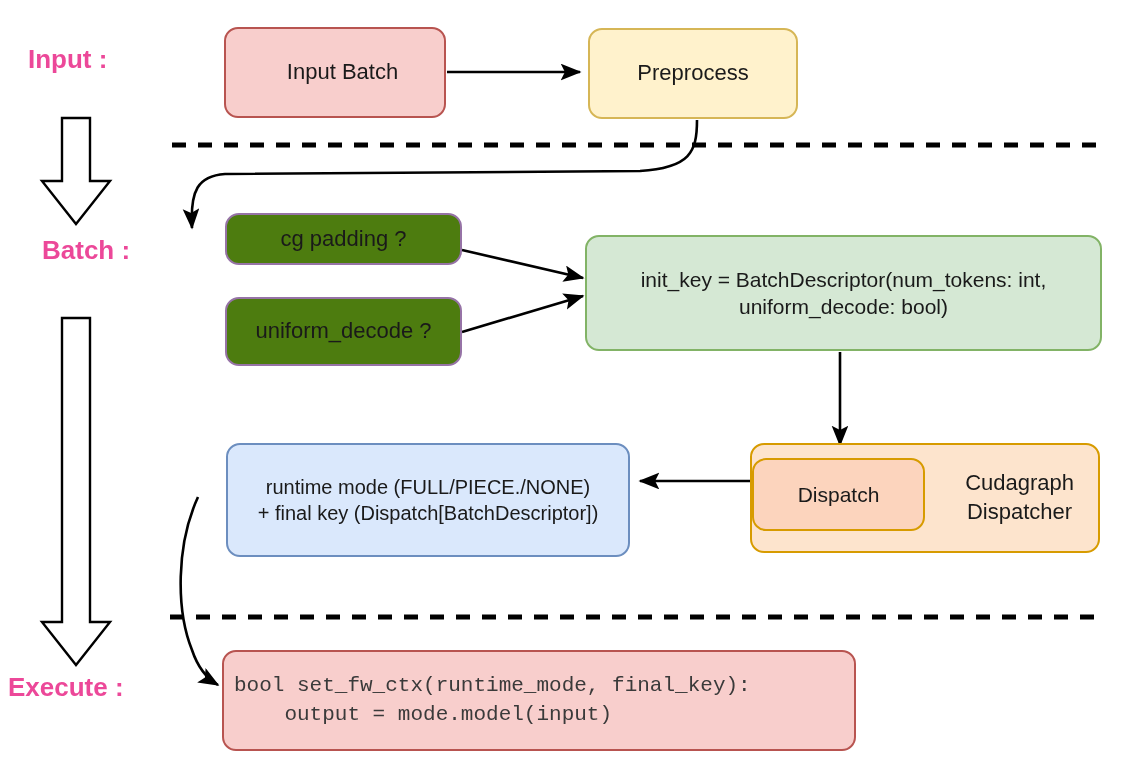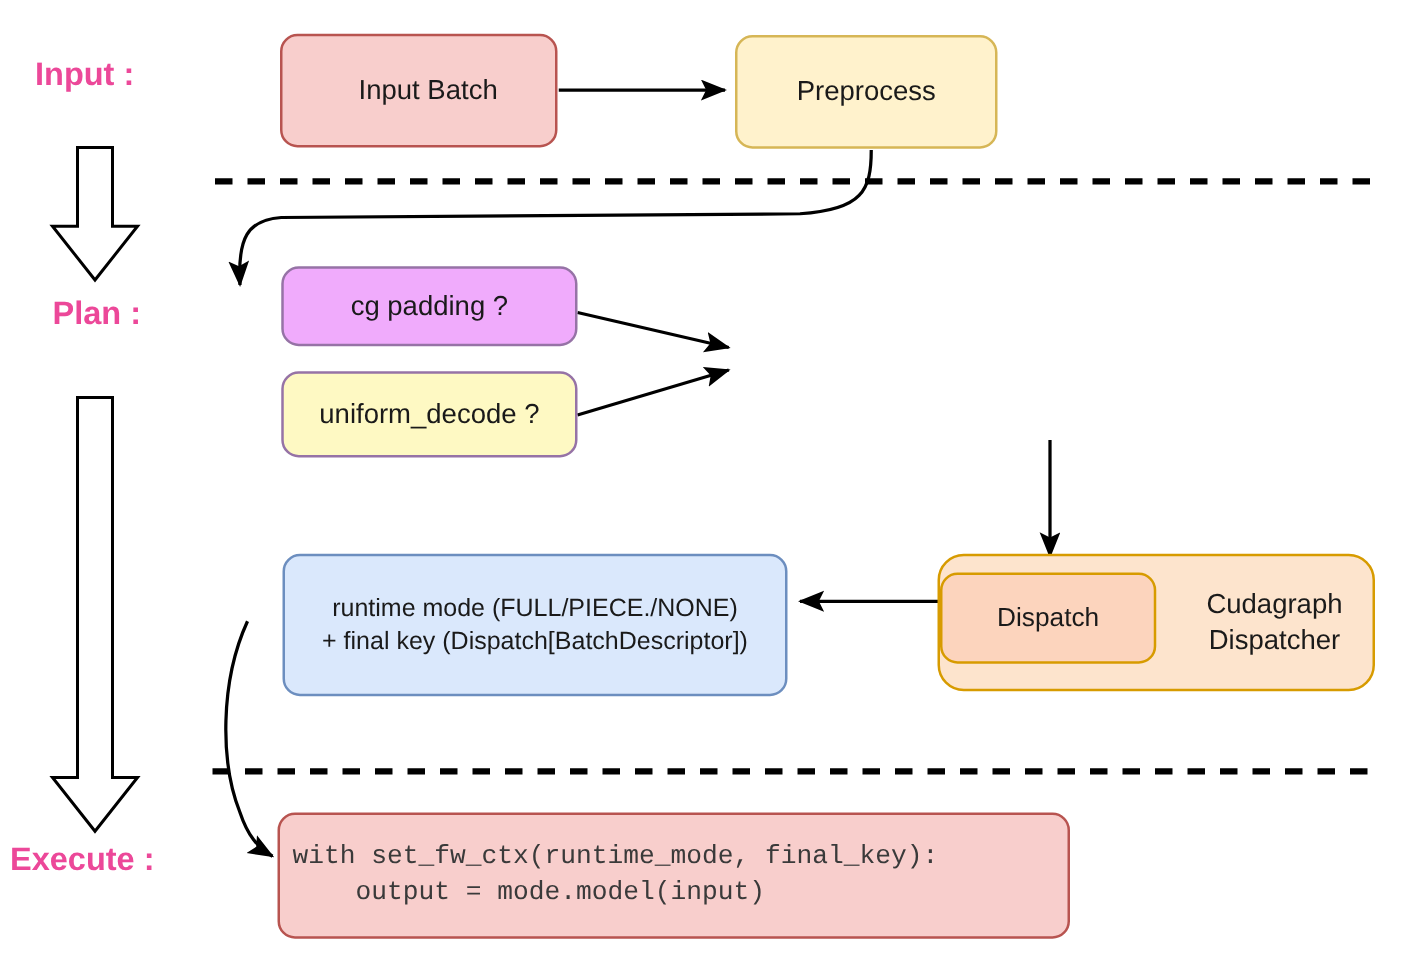--- a/index.html
+++ b/index.html
@@ -93,55 +93,61 @@
     <line x1="462" y1="332" x2="583" y2="296" stroke="#000000" stroke-width="2.6" marker-end="url(#arrowhead)"></line>
 
     <line x1="840" y1="352" x2="840" y2="445" stroke="#000000" stroke-width="2.6" marker-end="url(#arrowhead)"></line>
 
     <line x1="752" y1="481" x2="640" y2="481" stroke="#000000" stroke-width="2.6" marker-end="url(#arrowhead)"></line>
 
     <path d="M 198 497 C 176 545, 176 610, 192 650 C 198 668, 206 678, 218 685" fill="none" stroke="#000000" stroke-width="2.6" marker-end="url(#arrowhead)"></path>
   </svg>
 
   <div class="stage-label" style="left:28px; top:44px;">Input :</div>
-  <div class="stage-label" style="left:42px; top:235px;">Plan :</div>
+  <div class="stage-label" style="left:42px; top:235px;">Batch :</div>
   <div class="stage-label" style="left:8px; top:672px;text-align:center;">Execute :</div>
 
   <div class="node" style="left:224px; top:27px; width:222px; height:91px; background:#f8cecc; border-color:#b85450;padding-left:25px;">
     <span class="inner-text">Input Batch</span>
   </div>
 
   <div class="node" style="left:588px; top:28px; width:210px; height:91px; background:#fff2cc; border-color:#d6b656;">
     <span class="inner-text">Preprocess</span>
   </div>
 
-  <div class="node" style="left:225px; top:213px; width:237px; height:64px; background:#f0abfc; border-color:#9673a6;">
+  <div class="node" style="left:225px; top:213px; width:237px; height:52px; background:#4d7c0f; border-color:#9673a6;">
     <span class="inner-text">cg padding ?</span>
   </div>
 
-  <div class="node" style="left:225px; top:297px; width:237px; height:69px; background:#fef9c3; border-color:#9673a6;justify-content:flex-end;">
+  <div class="node" style="left:225px; top:297px; width:237px; height:69px; background:#4d7c0f; border-color:#9673a6;justify-content:flex-end;">
     <span class="inner-text">uniform_decode ?</span>
   </div>
 
+  <div class="node" style="left:585px; top:235px; width:517px; height:116px; background:#d5e8d4; border-color:#82b366; font-size:21px;">
+    <span class="inner-text">
+      <span>init_key = BatchDescriptor(num_tokens: int,</span><br>
+      <span>uniform_decode: bool)</span>
+    </span>
+  </div>
 
-  <div class="node group-box" style="left:750px; top:443px; width:350px; height:110px; background:#fde4cd; border-color:#d79b00; align-items:center; justify-content:flex-end; padding-right:24px;border-radius:21px;">
+  <div class="node group-box" style="left:750px; top:443px; width:350px; height:110px; background:#fde4cd; border-color:#d79b00; align-items:center; justify-content:flex-end; padding-right:24px;">
     <span class="inner-text" style="width:auto; text-align:center;">
       <span>Cudagraph</span><br>
       <span>Dispatcher</span>
     </span>
   </div>
 
   <div class="node" style="left:752px; top:458px; width:173px; height:73px; background:#fcd4bd; border-color:#d79b00; font-size:21px;">
     <span class="inner-text">Dispatch</span>
   </div>
 
   <div class="node" style="left:226px; top:443px; width:404px; height:114px; background:#dae8fc; border-color:#6c8ebf; font-size:20px;">
     <span class="inner-text">
       <span>runtime mode (FULL/PIECE./NONE)</span><br>
       <span>+ final key (Dispatch[BatchDescriptor])</span>
     </span>
   </div>
 
   <div class="node mono" style="left:222px; top:650px; width:634px; height:101px; background:#f8cecc; border-color:#b85450; padding-left:10px;">
-    <span class="inner-text"><span>with set_fw_ctx(runtime_mode, final_key):</span><br><span>    output = mode.model(input)</span></span>
+    <span class="inner-text"><span>bool set_fw_ctx(runtime_mode, final_key):</span><br><span>    output = mode.model(input)</span></span>
   </div>
 
 </div>
 
 </body></html>

